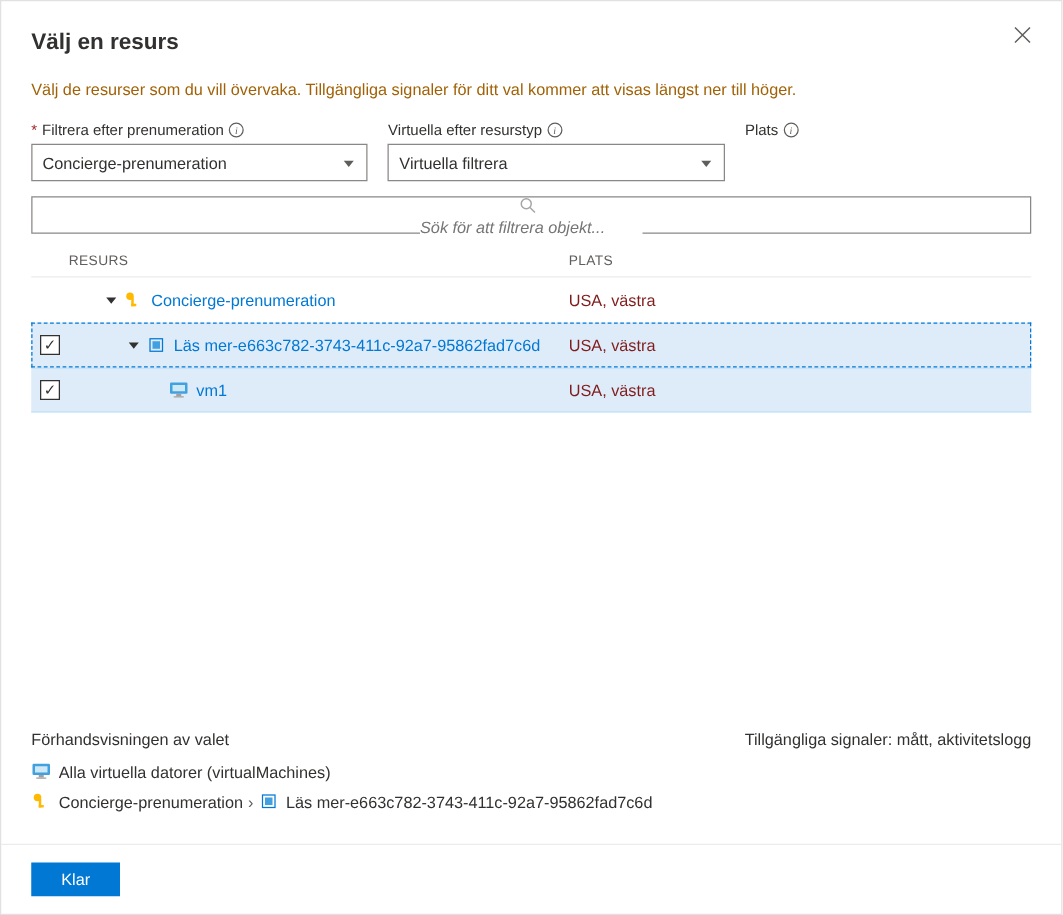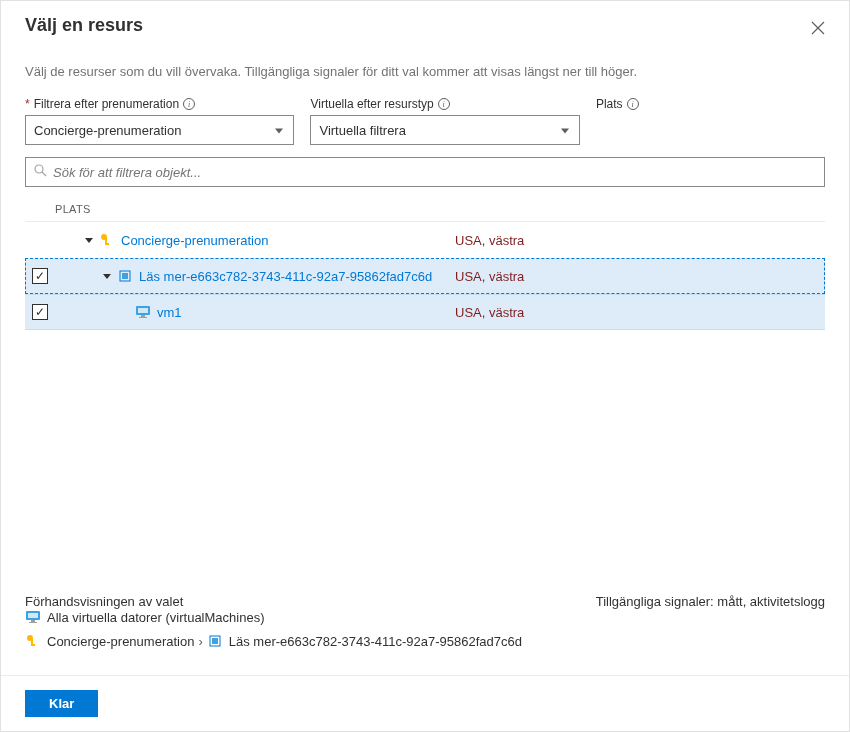--- a/index.html
+++ b/index.html
@@ -9,42 +9,42 @@
       color: #323130;
       background: #fff;
       width: 850px;
       height: 732px;
       position: relative;
       border: 1px solid #e1e1e1;
     }
     .header {
       display: flex;
       justify-content: space-between;
-      align-items: flex-start;
+      align-items: flex-end;
       padding: 14px 20px 8px 24px;
     }
     .header h1 {
       font-size: 18px;
       font-weight: 600;
       color: #323130;
     }
     .close-btn {
       cursor: pointer;
       font-size: 18px;
       color: #605e5c;
       background: none;
       border: none;
       padding: 4px;
     }
     .content {
       padding: 12px 24px 0 24px;
     }
     .description {
       font-size: 13px;
-      color: #737373;
+      color: #a16207;
       margin-bottom: 18px;
     }
     .filters {
       display: flex;
       gap: 16px;
       margin-bottom: 12px;
     }
     .filter-group {
       display: flex;
       flex-direction: column;
@@ -93,20 +93,21 @@
       border-right: 4px solid transparent;
       border-top: 5px solid #605e5c;
     }
     .search-box {
       border: 1px solid #8a8886;
       height: 30px;
       display: flex;
       align-items: center;
       padding: 0 8px;
       margin-bottom: 10px;
+      flex-direction: column;
     }
     .search-icon {
       color: #a6a6a6;
       margin-right: 6px;
       font-size: 13px;
     }
     .search-input {
       border: none;
       outline: none;
       flex: 1;
@@ -190,20 +191,21 @@
     .preview-section {
       position: absolute;
       left: 24px; right: 24px;
       bottom: 74px;
     }
     .preview-header {
       display: flex;
       justify-content: space-between;
       font-size: 13px;
       color: #323130;
+      margin-bottom: 10px;
     }
     .preview-line {
       display: flex;
       align-items: center;
       font-size: 13px;
       color: #323130;
       margin-bottom: 8px;
     }
     .breadcrumb-sep {
       margin: 0 4px;
@@ -214,21 +216,21 @@
       left: 0; right: 0; bottom: 0;
       padding: 14px 24px;
       border-top: 1px solid #edebe9;
     }
     .done-btn {
       background: #0078d4;
       color: #fff;
       border: none;
       padding: 6px 24px;
       font-size: 13px;
-      font-weight: 700;
+      font-weight: 400;
       cursor: pointer;
     }
   </style>
 </head>
 <body>
 
 <div class="header">
   <h1>Välj en resurs</h1>
   <button class="close-btn">
     <svg width="14" height="14" viewBox="0 0 14 14">
@@ -272,20 +274,21 @@
     <span class="search-icon">
       <svg width="13" height="13" viewBox="0 0 13 13">
           <circle cx="5" cy="5" r="4" stroke="#a6a6a6" stroke-width="1.2" fill="none"></circle>
           <line x1="8" y1="8" x2="12" y2="12" stroke="#a6a6a6" stroke-width="1.2"></line>
         </svg>
     </span>
     <input class="search-input" placeholder="Sök för att filtrera objekt..." style="">
   </div>
 
   <div class="table-header">
+    <div class="col-resource">Resurs</div>
     <div class="col-location">Plats</div>
   </div>
 
   <div class="tree-row">
     <div class="check-cell"></div>
     <div class="res-cell indent1">
       <span class="caret"></span>
       <span class="key-icon">
         <svg width="14" height="14" viewBox="0 0 14 14">
             <circle cx="4" cy="4" r="3" fill="#ffb900"></circle>

